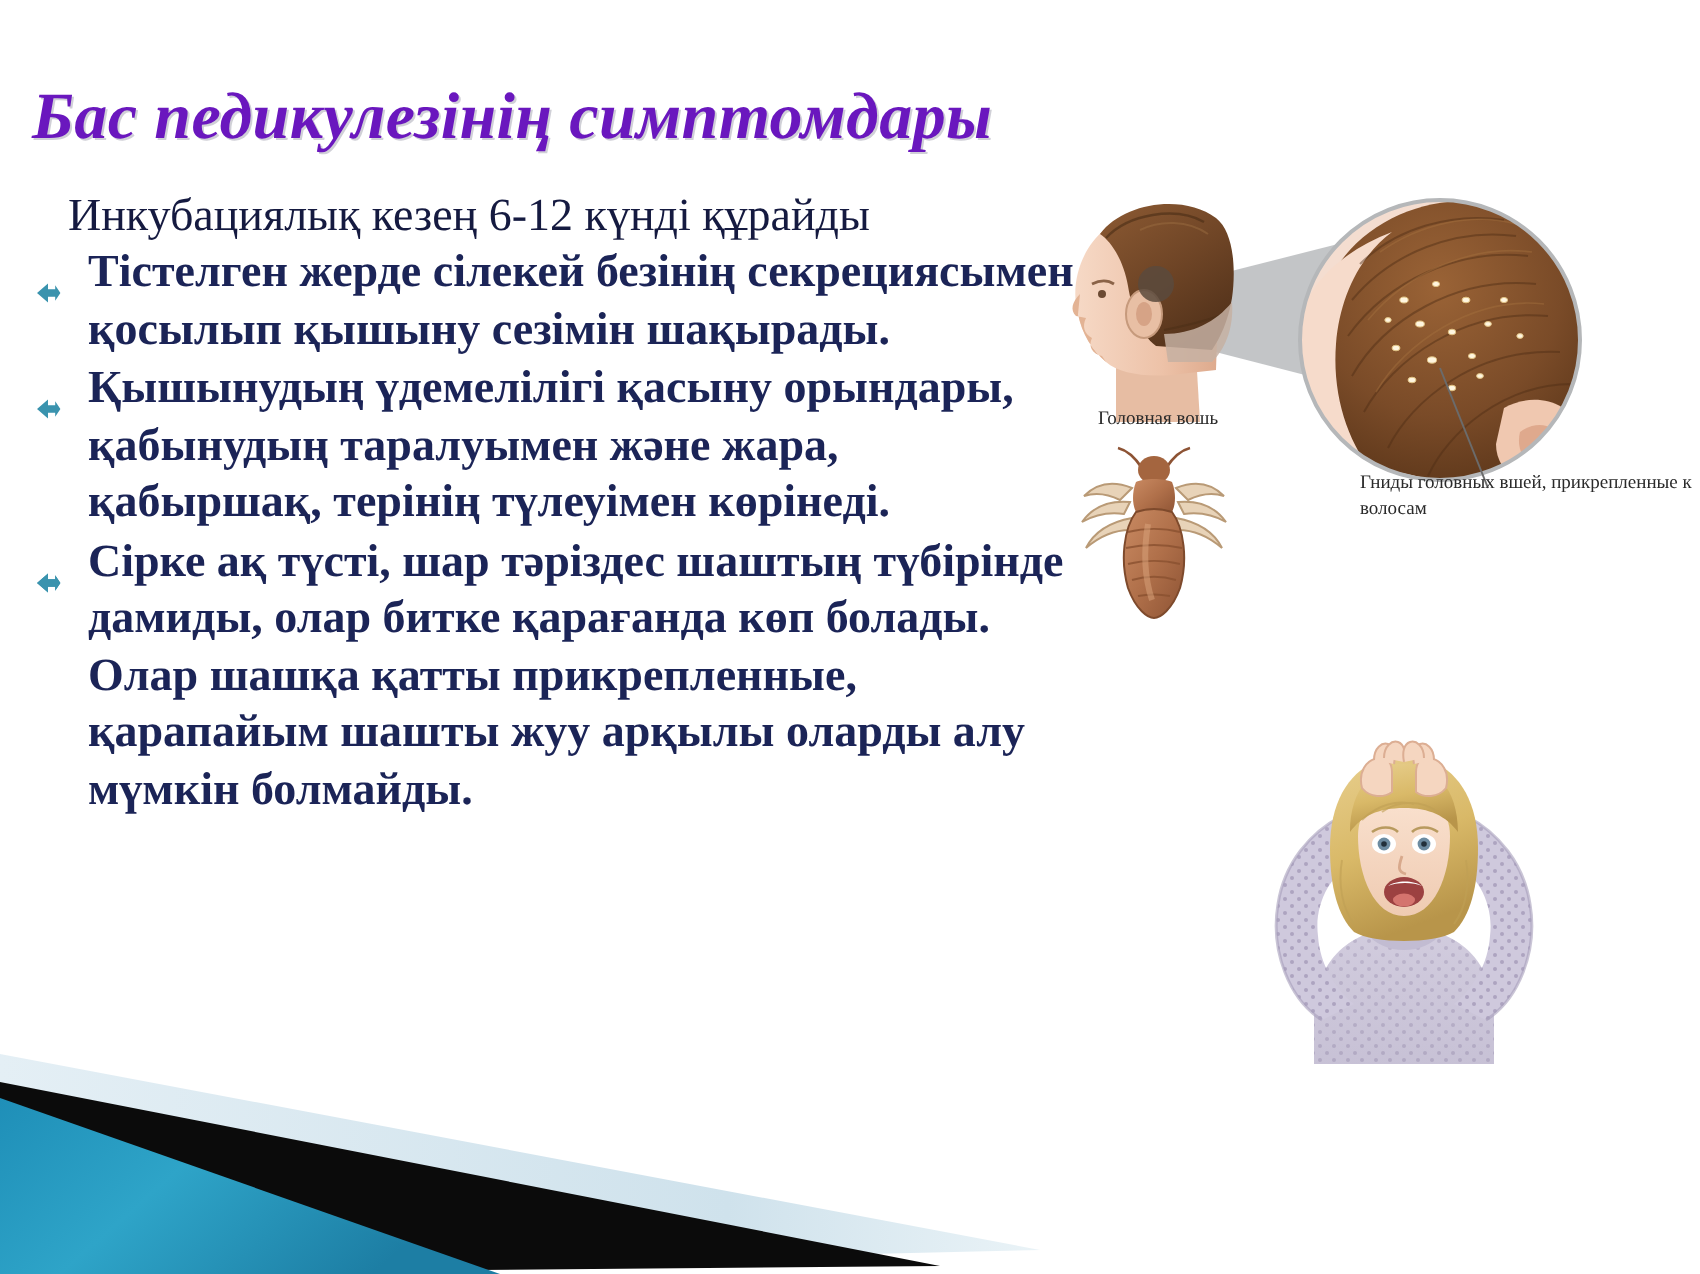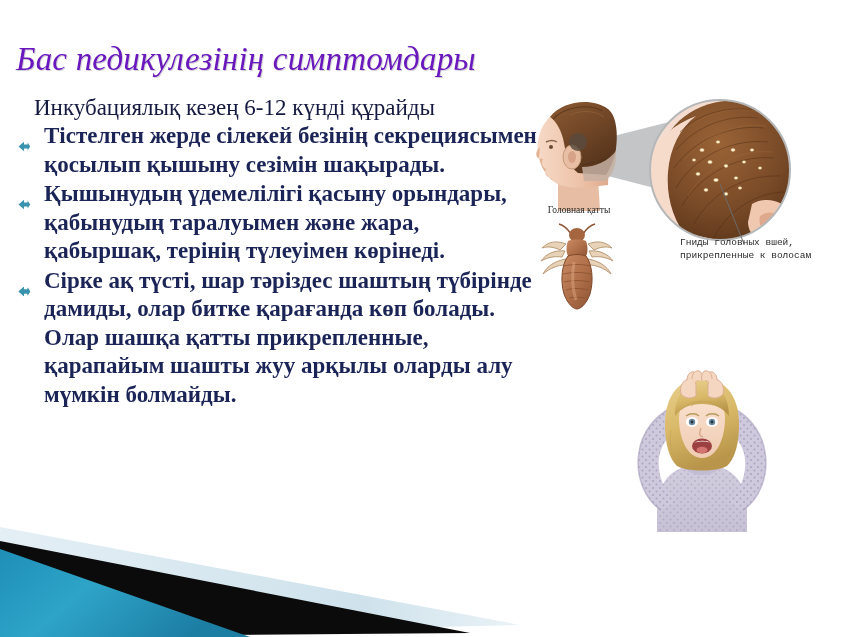--- a/index.html
+++ b/index.html
@@ -10,21 +10,21 @@
   }
   #slide{
     position:absolute;inset:0;width:850px;height:637px;
     background:#ffffff;overflow:hidden;
   }
 
   
   #title{
     position:absolute;left:16px;top:40px;width:640px;
     font-family:"Liberation Serif","DejaVu Serif",serif;
-    font-weight:normal;font-style:italic;
+    font-weight:bold;font-style:italic;
     font-size:33px;line-height:38px;
     color:#6A17BE;
     letter-spacing:0.2px;
     text-shadow:1px 1px 0 rgba(120,120,140,.35);
     white-space:nowrap;
   }
 
   
   #body-block{
     position:absolute;left:18px;top:94px;width:520px;
@@ -59,21 +59,21 @@
   #magnifier{position:absolute;left:128px;top:0px;width:160px;height:160px;}
   #louse-label{
     position:absolute;left:12px;top:112px;width:110px;
     font-size:9.5px;line-height:12px;color:#2a2a2a;text-align:center;
     font-family:"Liberation Serif","DejaVu Serif",serif;
   }
   #louse-img{position:absolute;left:26px;top:128px;width:78px;height:92px;}
   #nit-label{
     position:absolute;left:168px;top:144px;width:170px;
     font-size:9.5px;line-height:13px;color:#2a2a2a;
-    font-family:Liberation Mono, monospace;
+    font-family:Liberation Serif, serif;
   }
 
   
   #girl-photo{
     position:absolute;left:595px;top:360px;width:215px;height:180px;
   }
 
   
   #deco{
     position:absolute;left:0;bottom:0;width:850px;height:130px;
@@ -229,21 +229,21 @@
           <ellipse cx="54" cy="68" rx="1.6" ry="1.2"></ellipse>
           <ellipse cx="100" cy="96" rx="1.7" ry="1.2"></ellipse>
           <ellipse cx="120" cy="76" rx="1.6" ry="1.2"></ellipse>
         </g>
       </g>
       <circle cx="80" cy="78" r="70" fill="none" stroke="#b5b7b9" stroke-width="2"></circle>
 
       <line x1="80" y1="92" x2="104" y2="152" stroke="#6b6b6b" stroke-width="1"></line>
     </svg>
 
-    <div id="louse-label">Головная қатты</div>
+    <div id="louse-label">Головная вошь</div>
 
     <svg id="louse-img" viewBox="0 0 78 92" xmlns="http://www.w3.org/2000/svg">
       <defs>
         <linearGradient id="bodyG" x1="0" y1="0" x2="1" y2="1">
           <stop offset="0%" stop-color="#c98a62"></stop>
           <stop offset="50%" stop-color="#b0704a"></stop>
           <stop offset="100%" stop-color="#8d5334"></stop>
         </linearGradient>
       </defs>
 

